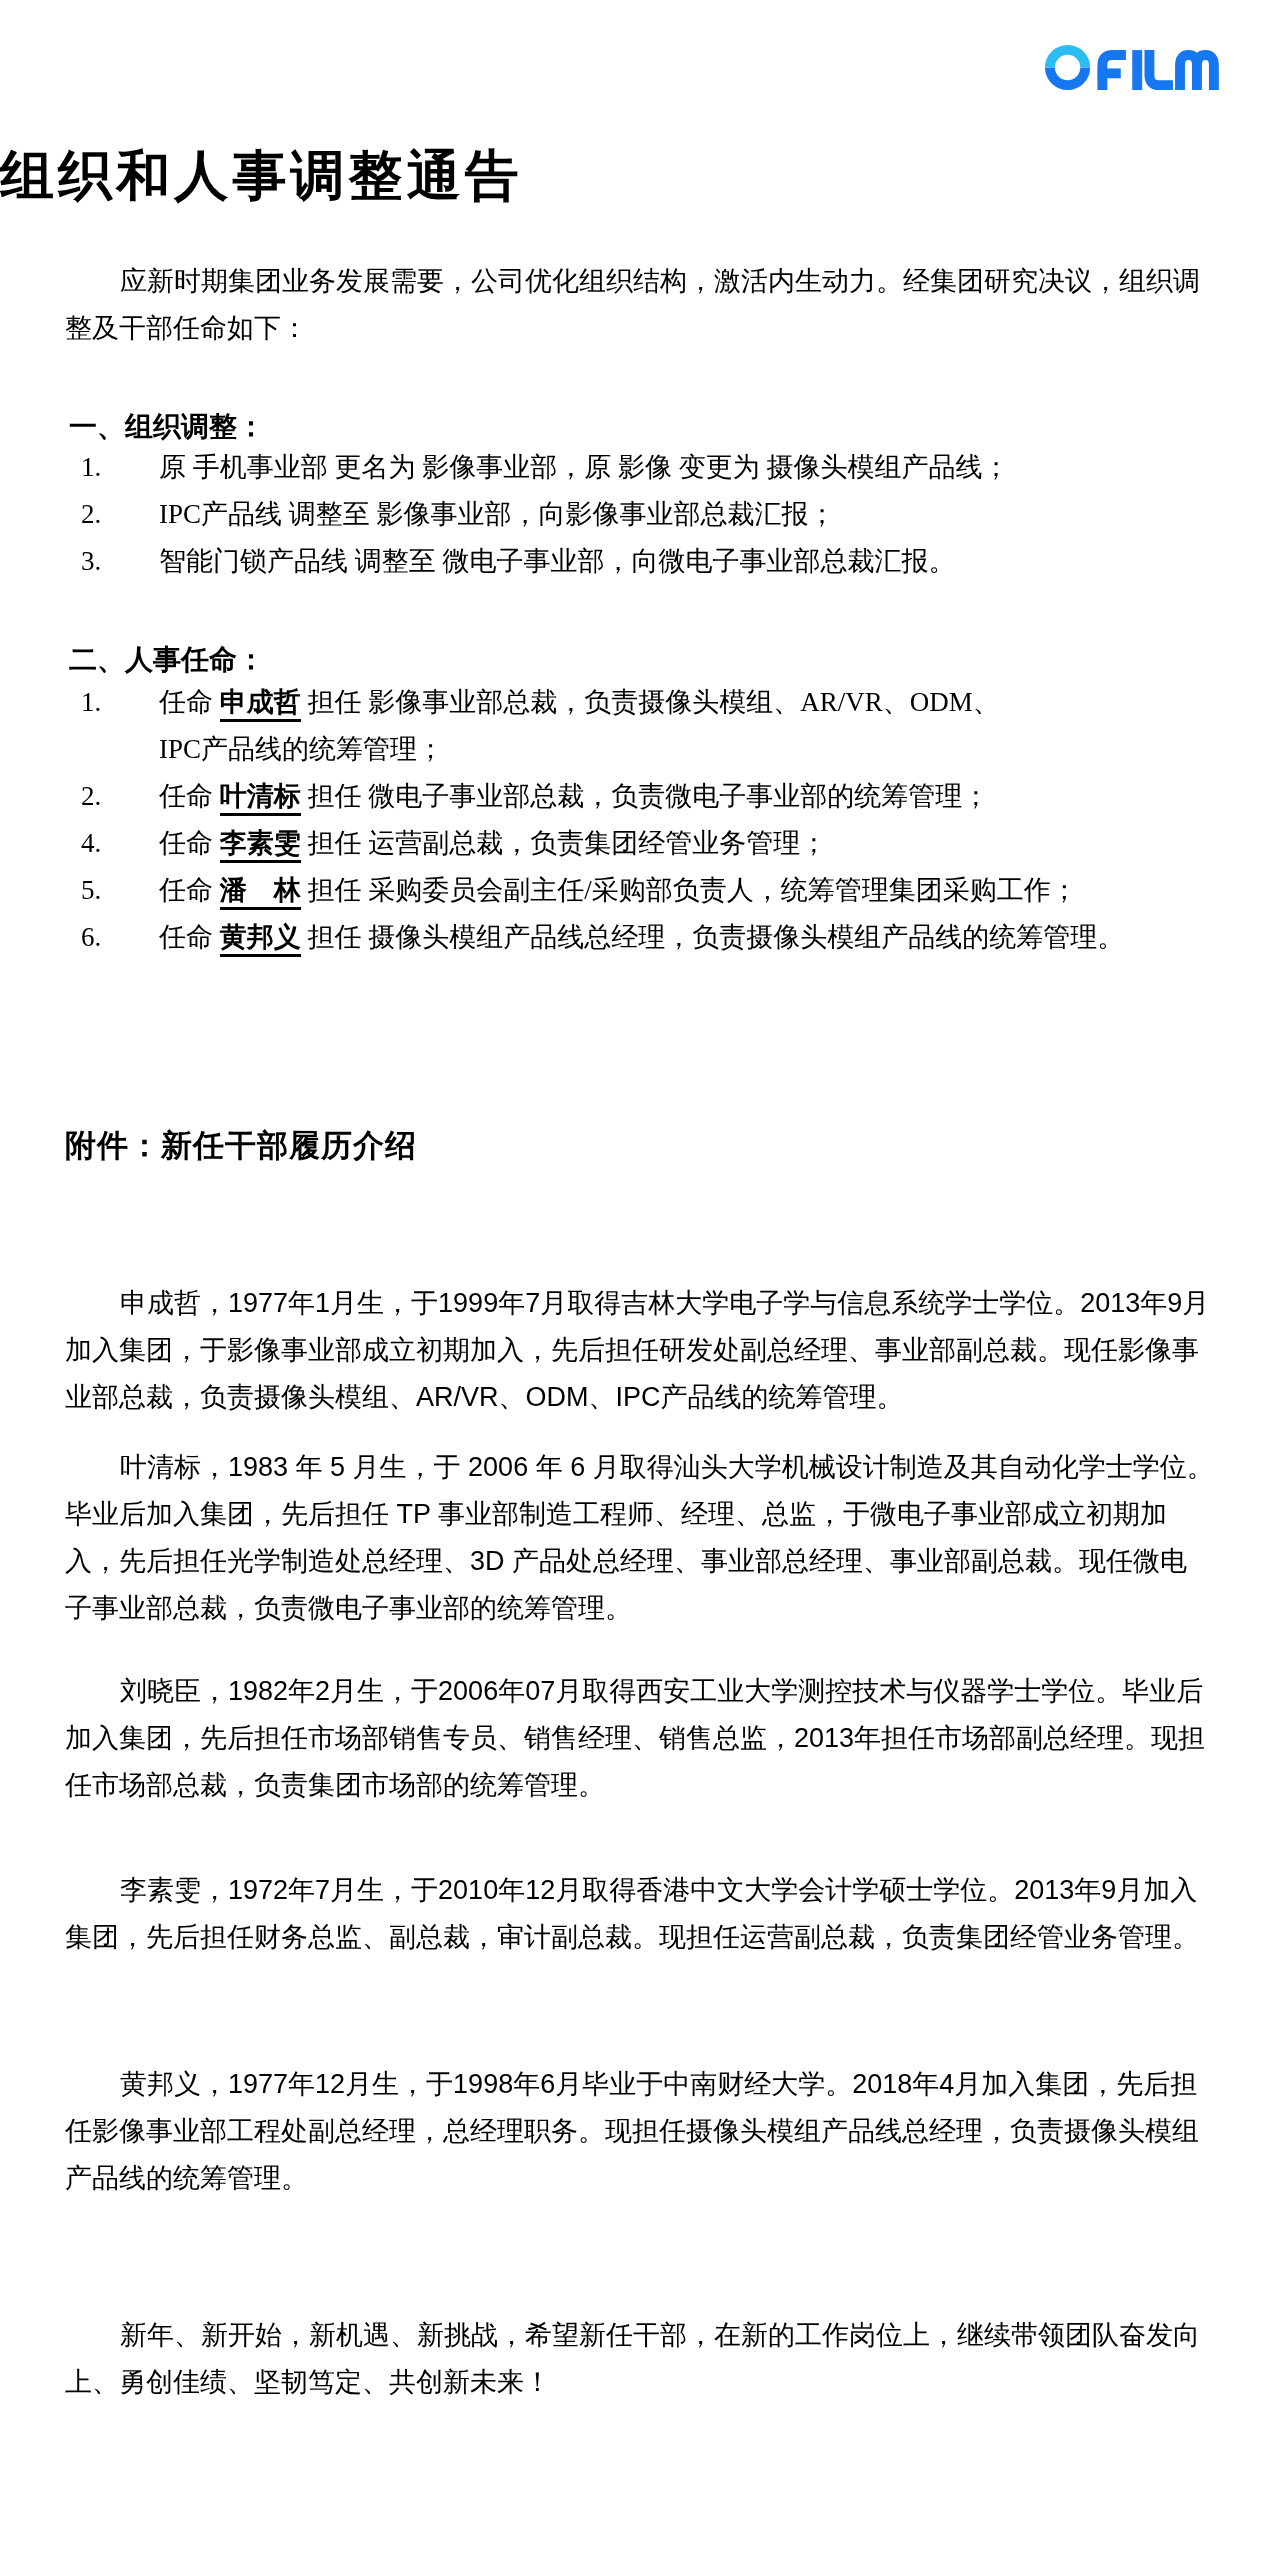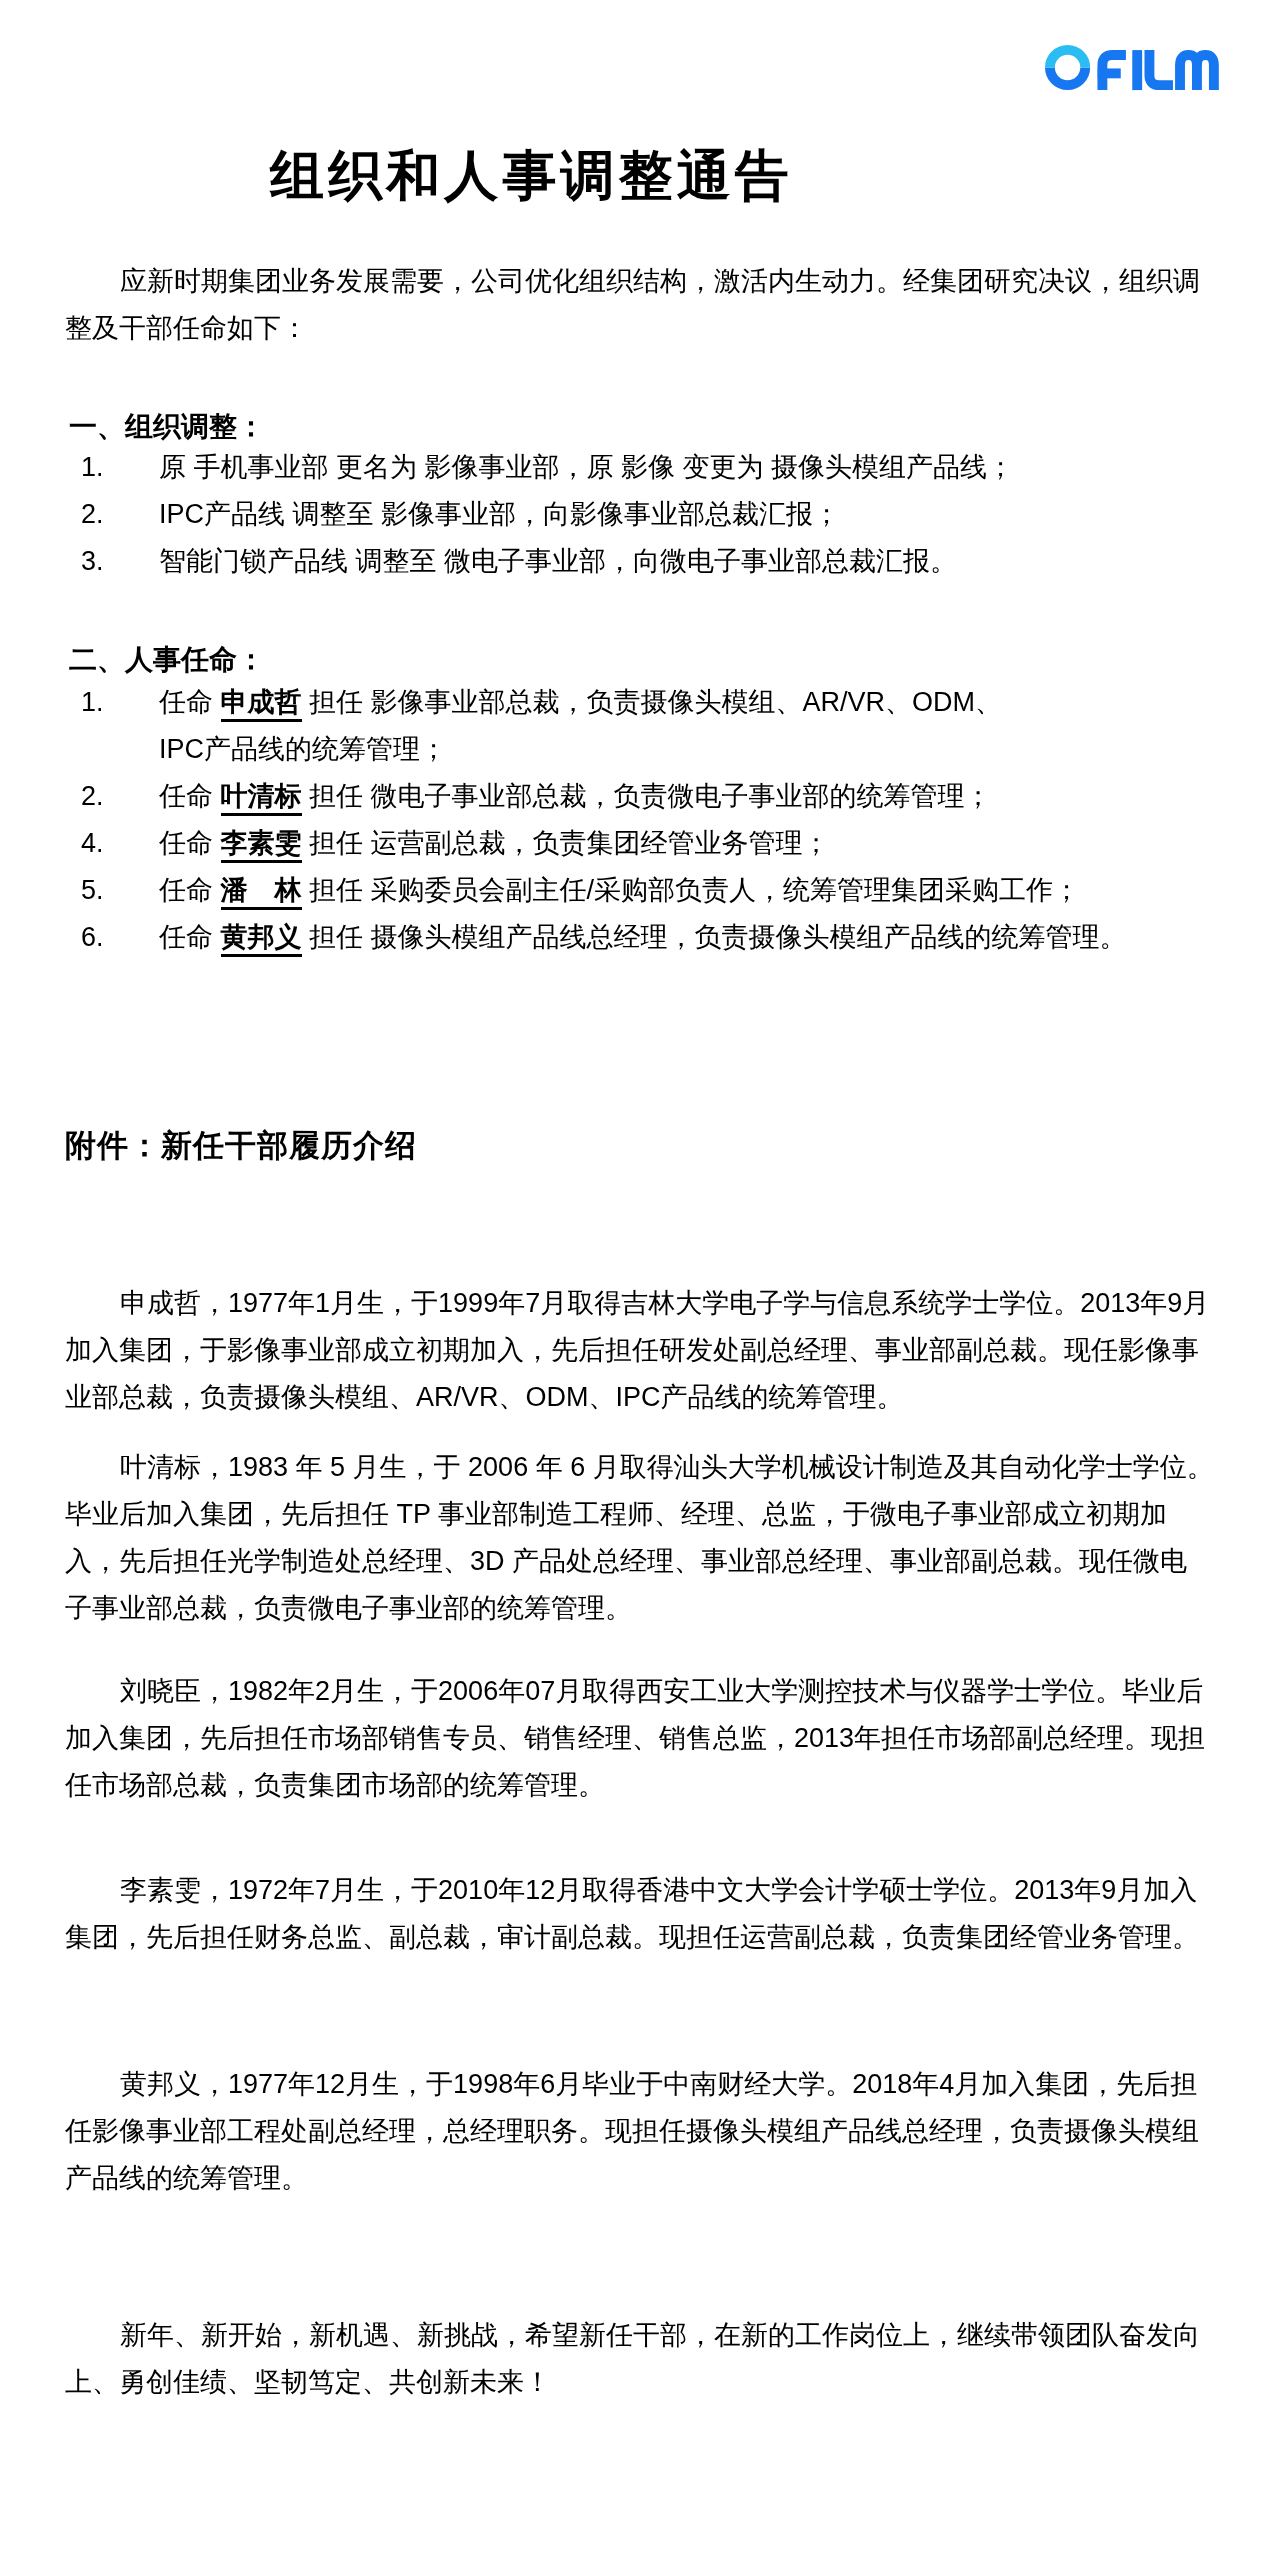--- a/index.html
+++ b/index.html
@@ -5,39 +5,39 @@
   html,body { margin:0; padding:0; background:#ffffff; }
   .page {
     position:relative;
     width:1278px; height:2792px;
     background:#ffffff;
     font-family:"Liberation Sans", sans-serif;
     color:#000;
     overflow:hidden;
   }
   .abs { position:absolute; left:65px; width:1149px; }
-  .full { position:absolute; left:12px; width:1039px; text-align:center; }
+  .full { position:absolute; left:0; width:1039px; }
 
   .logo-wrap { position:absolute; top:44px; right:58px; }
 
   .title {
     top:140px;
     font-size:54px; font-weight:700; letter-spacing:4.1px;
     margin:0;
   }
 
   .body { font-size:27px; line-height:47px; margin:0; }
   .indent { text-indent:55px; }
 
   .sec-heading {
     font-size:28px; font-weight:700; line-height:47px; margin:4px;
   }
 
   .list { font-size:27px; line-height:47px; }
-  .li { padding-left:94px; text-indent:-39px; white-space:pre-wrap; }
+  .li { padding-left:94px; text-indent:-39px; white-space:pre-wrap;font-family:Liberation Serif, serif; }
   .num { display:inline-block; width:39px; }
   .name {
     font-weight:700;
     border-bottom:3.6px solid #000;
     padding-bottom:2.1px;
   }
 
   .attach-heading {
     font-size:31px; font-weight:700; letter-spacing:1px;
     line-height:47px; margin:0;

